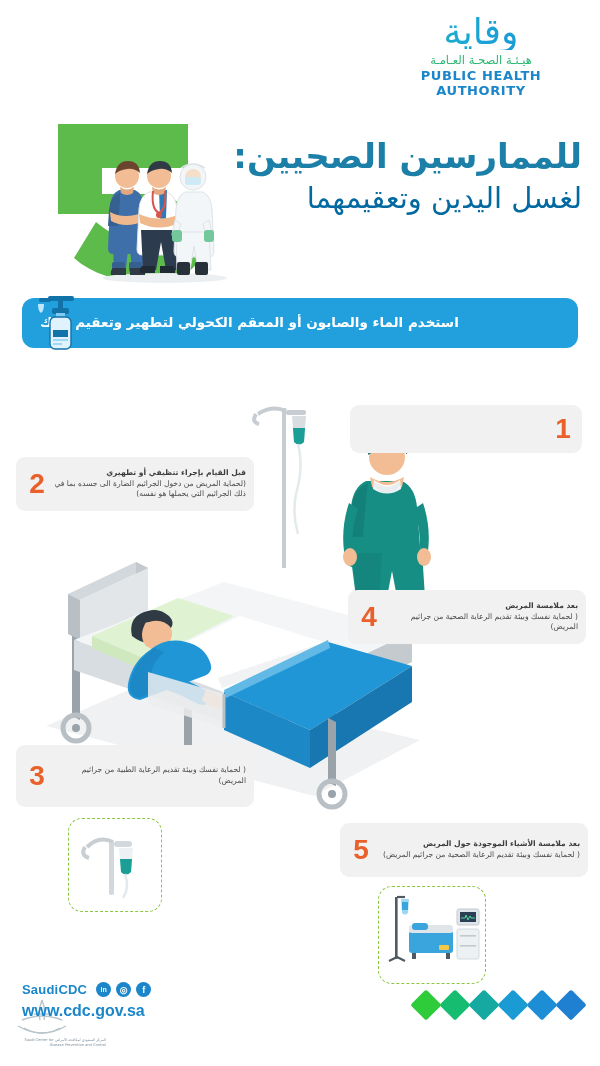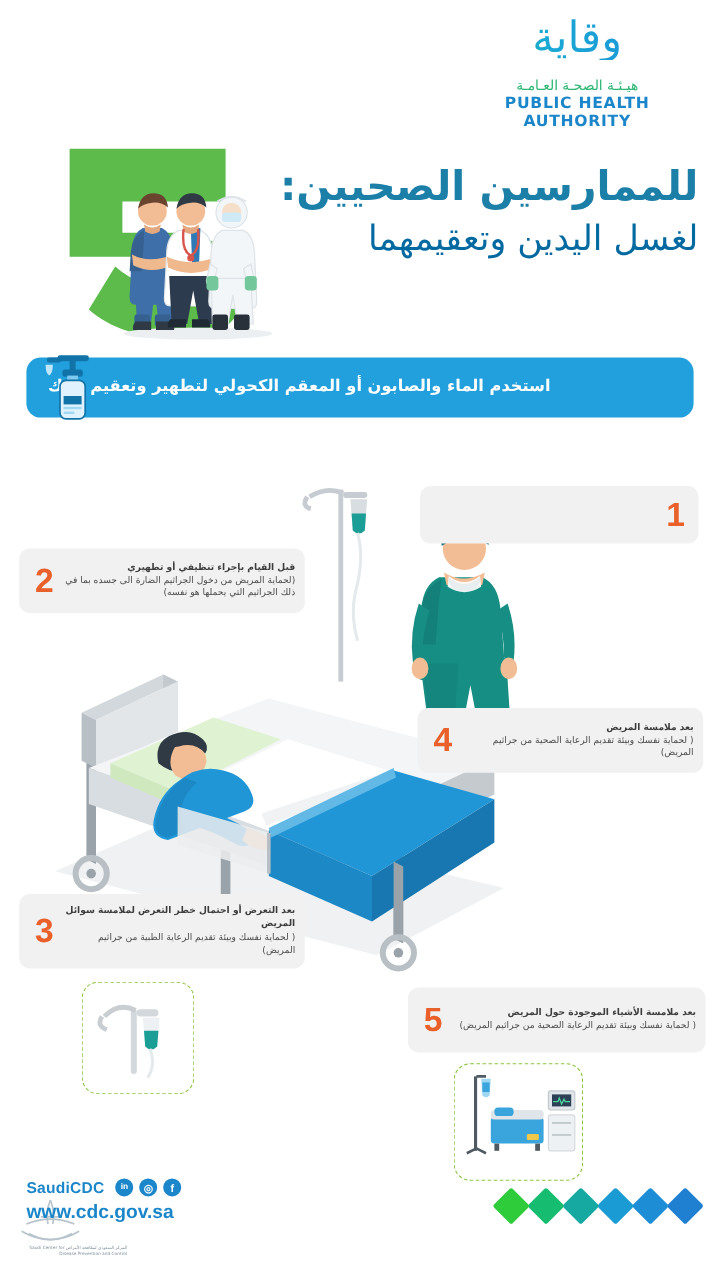--- a/index.html
+++ b/index.html
@@ -14,21 +14,21 @@
 
   
   .logo{position:absolute;right:14px;top:14px;width:210px;text-align:center;}
   .logo-ar{
     font-size:36px;font-weight:normal;line-height:1;letter-spacing:1px;
     background:linear-gradient(90deg,#2bb673 0%,#19a9d5 38%,#1b9ad6 70%,#1d8fd1 100%);
     -webkit-background-clip:text;background-clip:text;color:transparent;
     direction:rtl;
   }
   .logo-ar-sub{
-    margin-top:14px;font-size:11.5px;letter-spacing:1px;color:#2bb673;direction:rtl;
+    margin-top:3px;font-size:11.5px;letter-spacing:1px;color:#2bb673;direction:rtl;
   }
   .logo-en{
     margin-top:1px;font-size:13px;font-weight:bold;letter-spacing:.6px;color:#1b86c9;
     direction:ltr;
   }
 
   
   .hero{position:absolute;left:0;top:112px;width:600px;height:178px;}
   .big5{position:absolute;left:40px;top:4px;width:170px;height:168px;}
   .crew{position:absolute;left:95px;top:22px;width:140px;height:150px;}
@@ -300,21 +300,20 @@
     <div class="step" id="step4">
       <div class="txt">
         <span class="t1">بعد ملامسة المريض</span>
         <span class="t2">( لحماية نفسك وبيئة تقديم الرعاية الصحية من جراثيم المريض)</span>
       </div>
       <div class="num">4</div>
     </div>
 
     <div class="step" id="step3">
       <div class="txt">
-        <span class="t1">بعد التعرض أو احتمال خطر التعرض لملامسة سوائل المريض</span>
         <span class="t2">( لحماية نفسك وبيئة تقديم الرعاية الطبية من جراثيم المريض)</span>
       </div>
       <div class="num">3</div>
     </div>
 
     <div class="step" id="step5">
       <div class="txt">
         <span class="t1">بعد ملامسة الأشياء الموجودة حول المريض</span>
         <span class="t2">( لحماية نفسك وبيئة تقديم الرعاية الصحية من جراثيم المريض)</span>
       </div>

